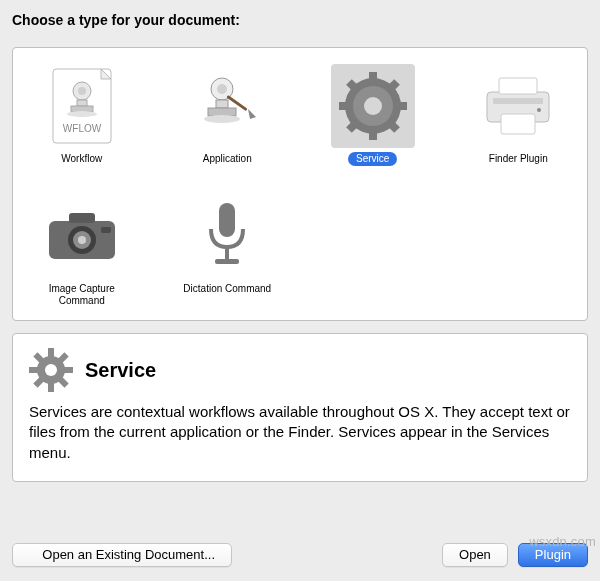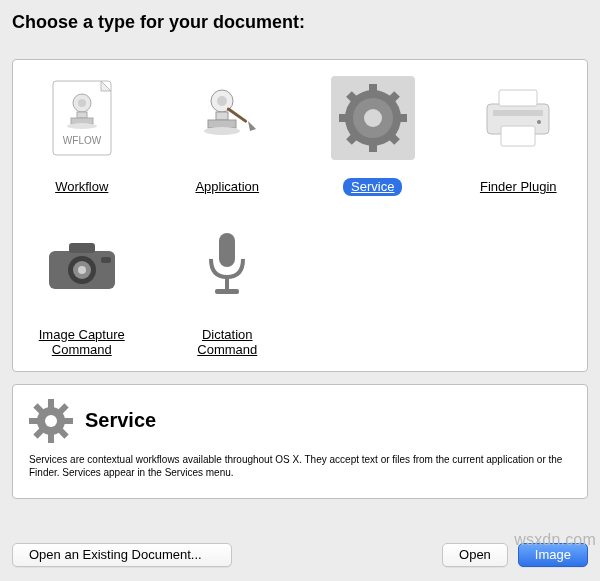--- a/index.html
+++ b/index.html
@@ -9,22 +9,22 @@
       font-family: -apple-system, "Helvetica Neue", Helvetica, Arial, sans-serif;
       font-size: 13px;
       background: #ececec;
       color: #000;
       padding: 12px;
       display: flex;
       flex-direction: column;
     }
     .prompt-label {
       font-weight: 600;
-      font-size: 18px;
-      margin-bottom: 26px;
+      font-size: 14px;
+      margin-bottom: 19px;
     }
     .type-panel {
       background: #fff;
       border: 1px solid #bfbfbf;
       border-radius: 4px;
       padding: 16px 10px 12px 10px;
       display: grid;
       grid-template-columns: repeat(4, 1fr);
       row-gap: 24px;
       column-gap: 4px;
@@ -41,28 +41,27 @@
       height: 84px;
       display: flex;
       align-items: center;
       justify-content: center;
       border-radius: 4px;
     }
     .type-item.selected .type-icon {
       background: #d7d7d7;
     }
     .type-label {
-      margin-top: 18px;
+      margin-top: 4px;
       text-align: center;
-      font-size: 13px;
+      font-size: 10px;
       line-height: 1.2;
       padding: 1px 8px;
       border-radius: 8px;
       max-width: 130px;
-      text-decoration: underline;
     }
     .type-item.selected .type-label {
       background: #2f72e6;
       color: #fff;
     }
     .detail-panel {
       background: #fff;
       border: 1px solid #bfbfbf;
       border-radius: 4px;
       margin-top: 12px;
@@ -72,21 +71,21 @@
       display: flex;
       align-items: center;
       gap: 12px;
       margin-bottom: 10px;
     }
     .detail-title {
       font-size: 20px;
       font-weight: 700;
     }
     .detail-desc {
-      font-size: 10px;
+      font-size: 15px;
       line-height: 1.35;
     }
     .footer {
       margin-top: auto;
       padding-top: 14px;
       padding-bottom: 2px;
       display: flex;
       align-items: center;
       gap: 10px;
     }
@@ -94,33 +93,33 @@
       border: 1px solid #c6c6c6;
       background: linear-gradient(#ffffff, #f3f3f3);
       border-radius: 5px;
       padding: 3px 16px;
       font-size: 13px;
       height: 24px;
       line-height: 16px;
       cursor: default;
       box-shadow: 0 1px 0 rgba(0,0,0,0.05);
     }
-    .btn.open { width: 220px; text-align: left; }
+    .btn.open { width: 220px; text-align: right; }
     .btn.primary {
       background: linear-gradient(#6aa8ff, #2f72e6);
       color: #fff;
       border: 1px solid #2a63c7;
     }
     .spacer { flex: 1; }
     svg { display: block; }
     .watermark {
       position: fixed;
       right: 4px;
       bottom: 32px;
-      font-size: 16px;
+      font-size: 13px;
       color: #b6b6b6;
       transform: rotate(0deg);
       letter-spacing: 0.2px;
     }
   </style>
 </head>
 <body>
 
 <div class="prompt-label">Choose a type for your document:</div>
 
@@ -246,16 +245,16 @@
     </div>
     <div class="detail-title">Service</div>
   </div>
   <div class="detail-desc">Services are contextual workflows available throughout OS X. They accept text or files from the current application or the Finder. Services appear in the Services menu.</div>
 </div>
 
 <div class="footer">
   <button class="btn open">Open an Existing Document...</button>
   <div class="spacer"></div>
   <button class="btn">Open</button>
-  <button class="btn primary">Image</button>
+  <button class="btn primary">Plugin</button>
 </div>
 
 <div class="watermark">wsxdn.com</div>
 
 </body></html>

